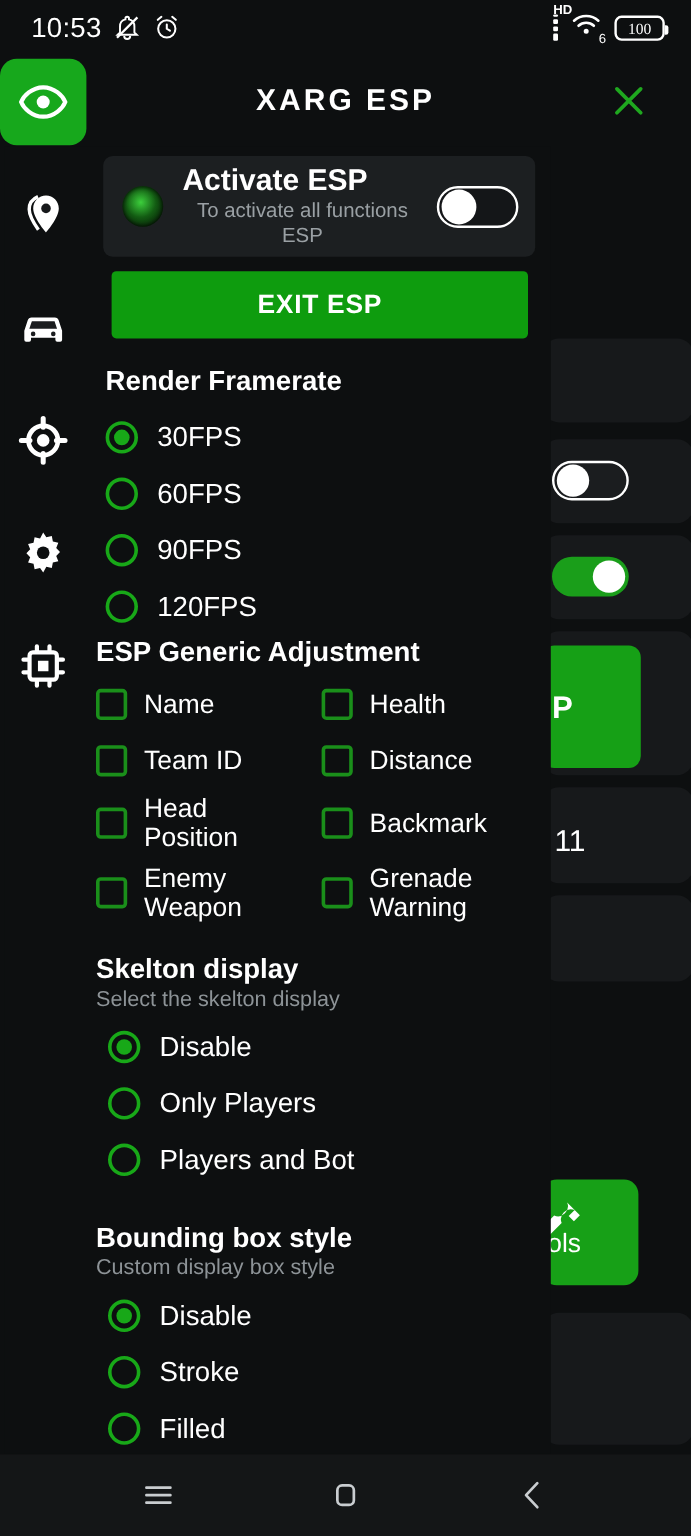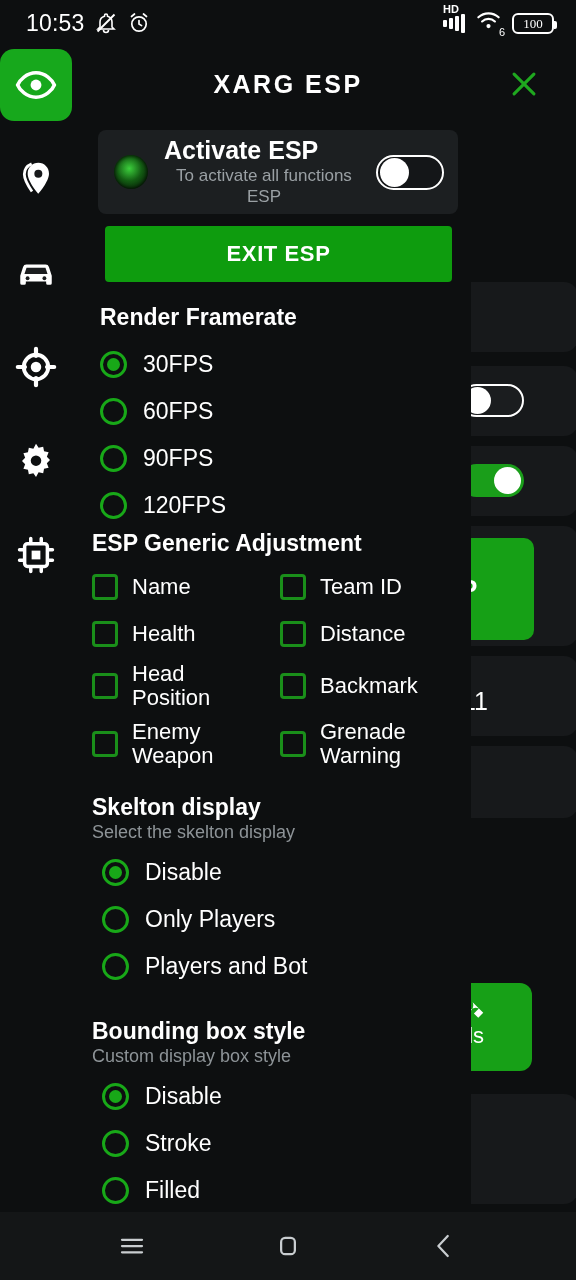--- a/index.html
+++ b/index.html
@@ -109,21 +109,21 @@
     margin-bottom: 0;
   }
   .rail-item.active {
     background: #17a81c;
     border-radius: 14px;
     width: 72px; height: 72px;
   }
 
   
   .panel {
-    position: absolute; top: 122px; left: 16px;
+    position: absolute; top: 122px; left: 4px;
     width: 455px; height: 1089px;
     background: #0d0f10;
     z-index: 22;
     padding: 0;
     overflow: hidden;
   }
 
   .activate-card {
     position: absolute; top: 8px; left: 82px;
     width: 360px; height: 84px;
@@ -245,21 +245,21 @@
         <path d="M9.5 19a2.5 2.5 0 0 0 5 0" fill="none" stroke="#ffffff" stroke-width="1.6"></path>
         <line x1="3.5" y1="20.5" x2="20.5" y2="3.5" stroke="#ffffff" stroke-width="1.9"></line>
       </svg>
       <svg class="sb-ico" width="24" height="24" viewBox="0 0 24 24">
         <circle cx="12" cy="13" r="7.2" fill="none" stroke="#ffffff" stroke-width="1.7"></circle>
         <path d="M12 9.5V13l2.6 1.6" fill="none" stroke="#ffffff" stroke-width="1.7" stroke-linecap="round"></path>
         <path d="M4.5 5.5 7.5 3M19.5 5.5 16.5 3" stroke="#ffffff" stroke-width="1.7" stroke-linecap="round"></path>
       </svg>
     </div>
     <div class="sb-right">
-      <div style="position:relative;display:flex;align-items:center;gap:2px;height:22px;">
+      <div style="position:relative;display:flex;align-items:flex-end;gap:2px;height:22px;flex-direction:column;">
         <span style="position:absolute;top:-9px;left:0;color:#fff;font-size:11px;font-weight:bold;">HD</span>
         <span style="width:4px;height:7px;background:#fff;border-radius:1px;"></span>
         <span style="width:4px;height:11px;background:#fff;border-radius:1px;"></span>
         <span style="width:4px;height:15px;background:#fff;border-radius:1px;"></span>
         <span style="width:4px;height:19px;background:#fff;border-radius:1px;"></span>
       </div>
       <div style="position:relative;">
         <svg width="27" height="22" viewBox="0 0 24 20">
           <path d="M12 16.5a1.9 1.9 0 1 0 0-3.8 1.9 1.9 0 0 0 0 3.8z" fill="#ffffff"></path>
           <path d="M6.2 10.4a8.6 8.6 0 0 1 11.6 0" fill="none" stroke="#ffffff" stroke-width="2" stroke-linecap="round"></path>
@@ -372,25 +372,25 @@
 
     <div class="block" style="top:408px;left:76px;width:380px;">
       <div class="sec-title">ESP Generic Adjustment</div>
       <div class="cb-grid" style="margin-top:6px;">
         <div class="cb-cell">
           <div class="cb-box"></div>
           <div class="cb-lbl">Name</div>
         </div>
         <div class="cb-cell">
           <div class="cb-box"></div>
+          <div class="cb-lbl">Health</div>
+        </div>
+        <div class="cb-cell">
+          <div class="cb-box"></div>
           <div class="cb-lbl">Team ID</div>
-        </div>
-        <div class="cb-cell">
-          <div class="cb-box"></div>
-          <div class="cb-lbl">Health</div>
         </div>
         <div class="cb-cell">
           <div class="cb-box"></div>
           <div class="cb-lbl">Distance</div>
         </div>
         <div class="cb-cell" style="min-height:58px;">
           <div class="cb-box"></div>
           <div class="cb-lbl" style="max-width:92px;">Head Position</div>
         </div>
         <div class="cb-cell" style="min-height:58px;">

